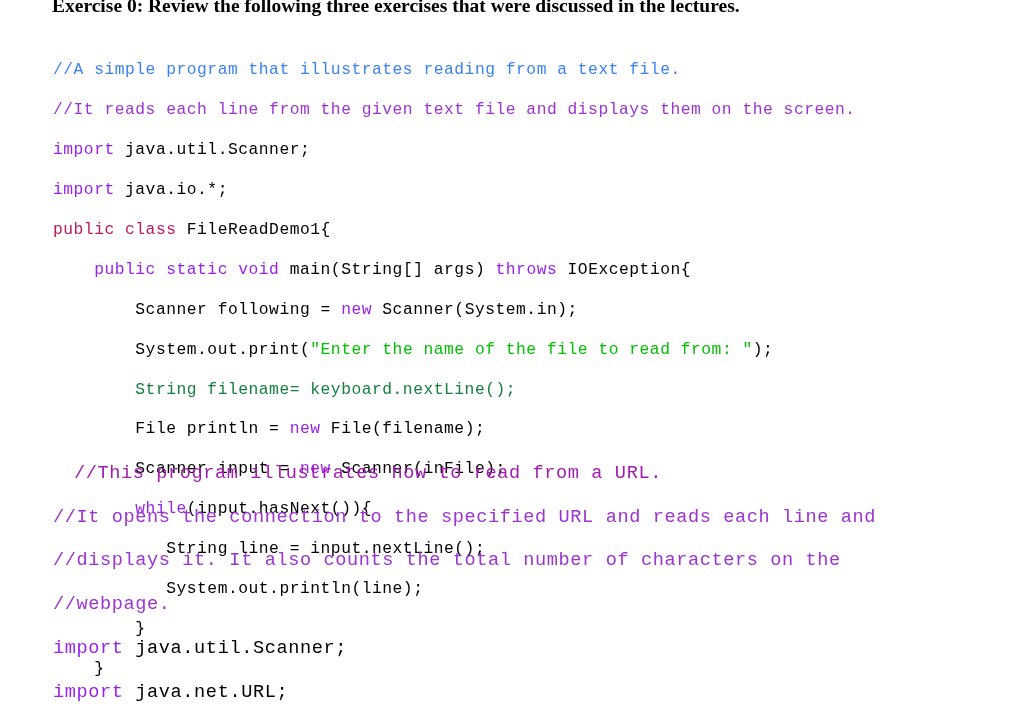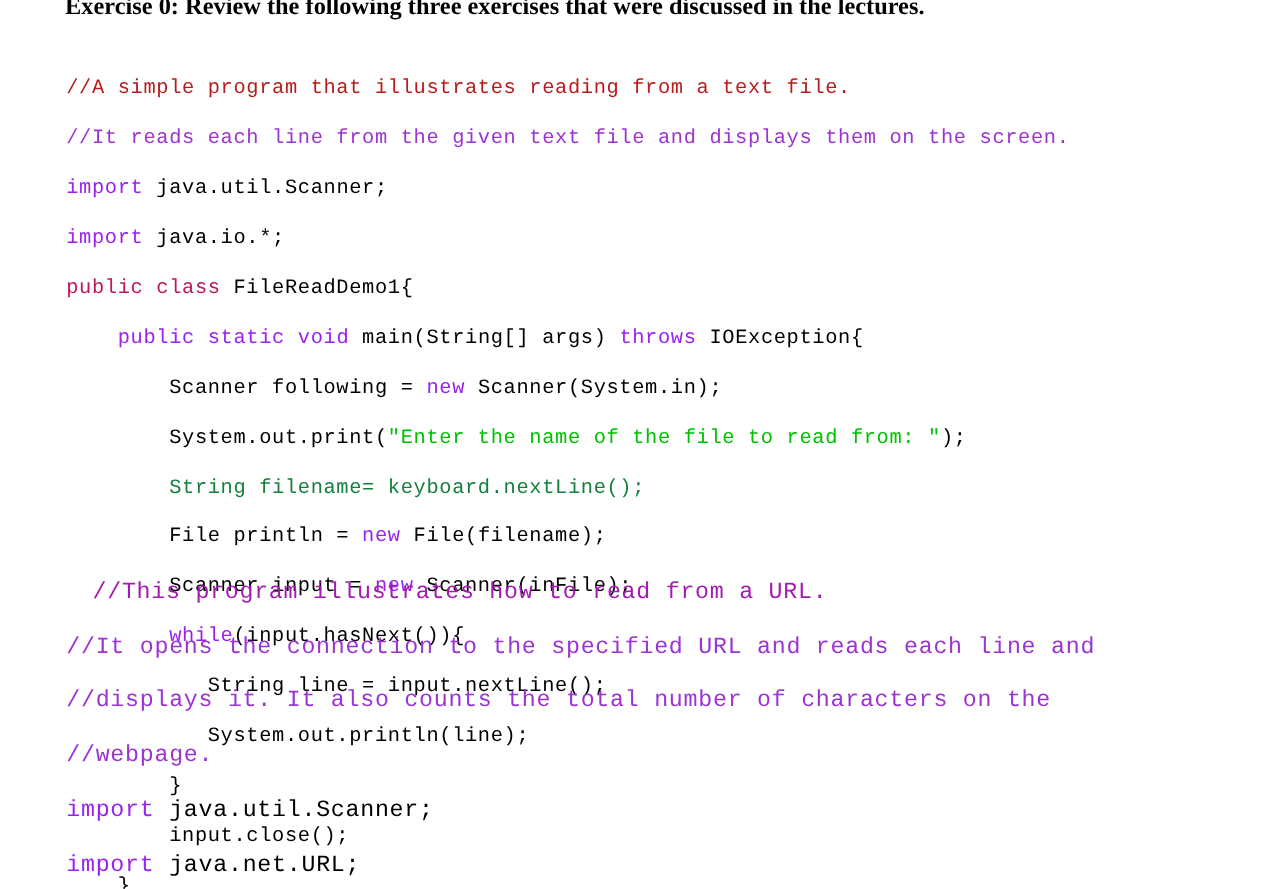--- a/index.html
+++ b/index.html
@@ -72,36 +72,35 @@
   .tok-string  { color: #00C000; }
   .tok-plain   { color: #000000; }
 </style>
 </head>
 <body>
 
 <div class="page">
 
   <div class="exercise-heading">Exercise 0: Review the following three exercises that were discussed in the lectures.</div>
 
-  <pre class="code-block" id="code-block-1"><span class="code-line"><span class="tok-comment" style="color: #b91c1c; margin-top: 24px;">//A simple program that illustrates reading from a text file.</span></span>
+  <pre class="code-block" id="code-block-1"><span class="code-line"><span class="tok-comment" style="color: #3b82f6; margin-top: 24px;">//A simple program that illustrates reading from a text file.</span></span>
 <span class="code-line"><span class="tok-comment" style="color: rgb(156, 52, 212); text-align: right;">//It reads each line from the given text file and displays them on the screen.</span></span>
 <span class="code-line"><span class="tok-keyword" style="color: rgb(154, 34, 240);">import</span><span class="tok-plain" style="color: rgb(0, 0, 0);"> java.util.Scanner;</span></span>
 <span class="code-line"><span class="tok-keyword" style="color: rgb(154, 34, 240);">import</span><span class="tok-plain" style="color: rgb(0, 0, 0);"> java.io.*;</span></span>
 <span class="code-line"><span class="tok-keyword" style="color: #be185d;">public class</span><span class="tok-plain" style="color: rgb(0, 0, 0);"> FileReadDemo1{</span></span>
 <span class="code-line"><span class="tok-plain" style="color: rgb(0, 0, 0);">    </span><span class="tok-keyword" style="color: rgb(154, 34, 240);">public static void</span><span class="tok-plain" style="color: rgb(0, 0, 0);"> main(String[] args) </span><span class="tok-keyword" style="color: rgb(154, 34, 240);">throws</span><span class="tok-plain" style="color: rgb(0, 0, 0);"> IOException{</span></span>
 <span class="code-line"><span class="tok-plain" style="color: rgb(0, 0, 0);">        Scanner following = </span><span class="tok-keyword" style="color: rgb(154, 34, 240);">new</span><span class="tok-plain" style="color: rgb(0, 0, 0);"> Scanner(System.in);</span></span>
 <span class="code-line"><span class="tok-plain" style="color: rgb(0, 0, 0);">        System.out.print(</span><span class="tok-string" style="color: rgb(0, 192, 0);">"Enter the name of the file to read from: "</span><span class="tok-plain" style="color: rgb(0, 0, 0);">);</span></span>
 <span class="code-line"><span class="tok-plain" style="color: #15803d;">        String filename= keyboard.nextLine();</span></span>
 <span class="code-line"><span class="tok-plain" style="color: rgb(0, 0, 0);">        File println = </span><span class="tok-keyword" style="color: rgb(154, 34, 240);">new</span><span class="tok-plain" style="color: rgb(0, 0, 0);"> File(filename);</span></span>
 <span class="code-line"><span class="tok-plain" style="color: rgb(0, 0, 0);">        Scanner input = </span><span class="tok-keyword" style="color: rgb(154, 34, 240);">new</span><span class="tok-plain" style="color: rgb(0, 0, 0);"> Scanner(inFile);</span></span>
 <span class="code-line"><span class="tok-plain" style="color: rgb(0, 0, 0);">        </span><span class="tok-keyword" style="color: rgb(154, 34, 240);">while</span><span class="tok-plain" style="color: rgb(0, 0, 0);">(input.hasNext()){</span></span>
 <span class="code-line"><span class="tok-plain" style="color: rgb(0, 0, 0);">           String line = input.nextLine();</span></span>
 <span class="code-line"><span class="tok-plain" style="color: rgb(0, 0, 0);">           System.out.println(line);</span></span>
 <span class="code-line"><span class="tok-plain" style="color: rgb(0, 0, 0);">        }</span></span>
-<span class="code-line"><span class="tok-plain" style="color: rgb(0, 0, 0);">        input.close();</span></span>
 <span class="code-line"><span class="tok-plain" style="color: rgb(0, 0, 0);">    }</span></span>
 </pre>
 
   <pre class="code-block" id="code-block-2"><span class="code-line"><span class="tok-comment" style="color: #a21caf; margin-left: 21px;">//This program illustrates how to read from a URL.</span></span>
 <span class="code-line"><span class="tok-comment" style="color: rgb(156, 52, 212);">//It opens the connection to the specified URL and reads each line and</span></span>
 <span class="code-line"><span class="tok-comment" style="color: rgb(156, 52, 212);">//displays it. It also counts the total number of characters on the</span></span>
 <span class="code-line"><span class="tok-comment" style="color: rgb(156, 52, 212);">//webpage.</span></span>
 <span class="code-line"><span class="tok-keyword" style="color: rgb(154, 34, 240);">import</span><span class="tok-plain" style="color: rgb(0, 0, 0);"> java.util.Scanner;</span></span>
 <span class="code-line"><span class="tok-keyword" style="color: rgb(154, 34, 240);">import</span><span class="tok-plain" style="color: rgb(0, 0, 0);"> java.net.URL;</span></span>
 

